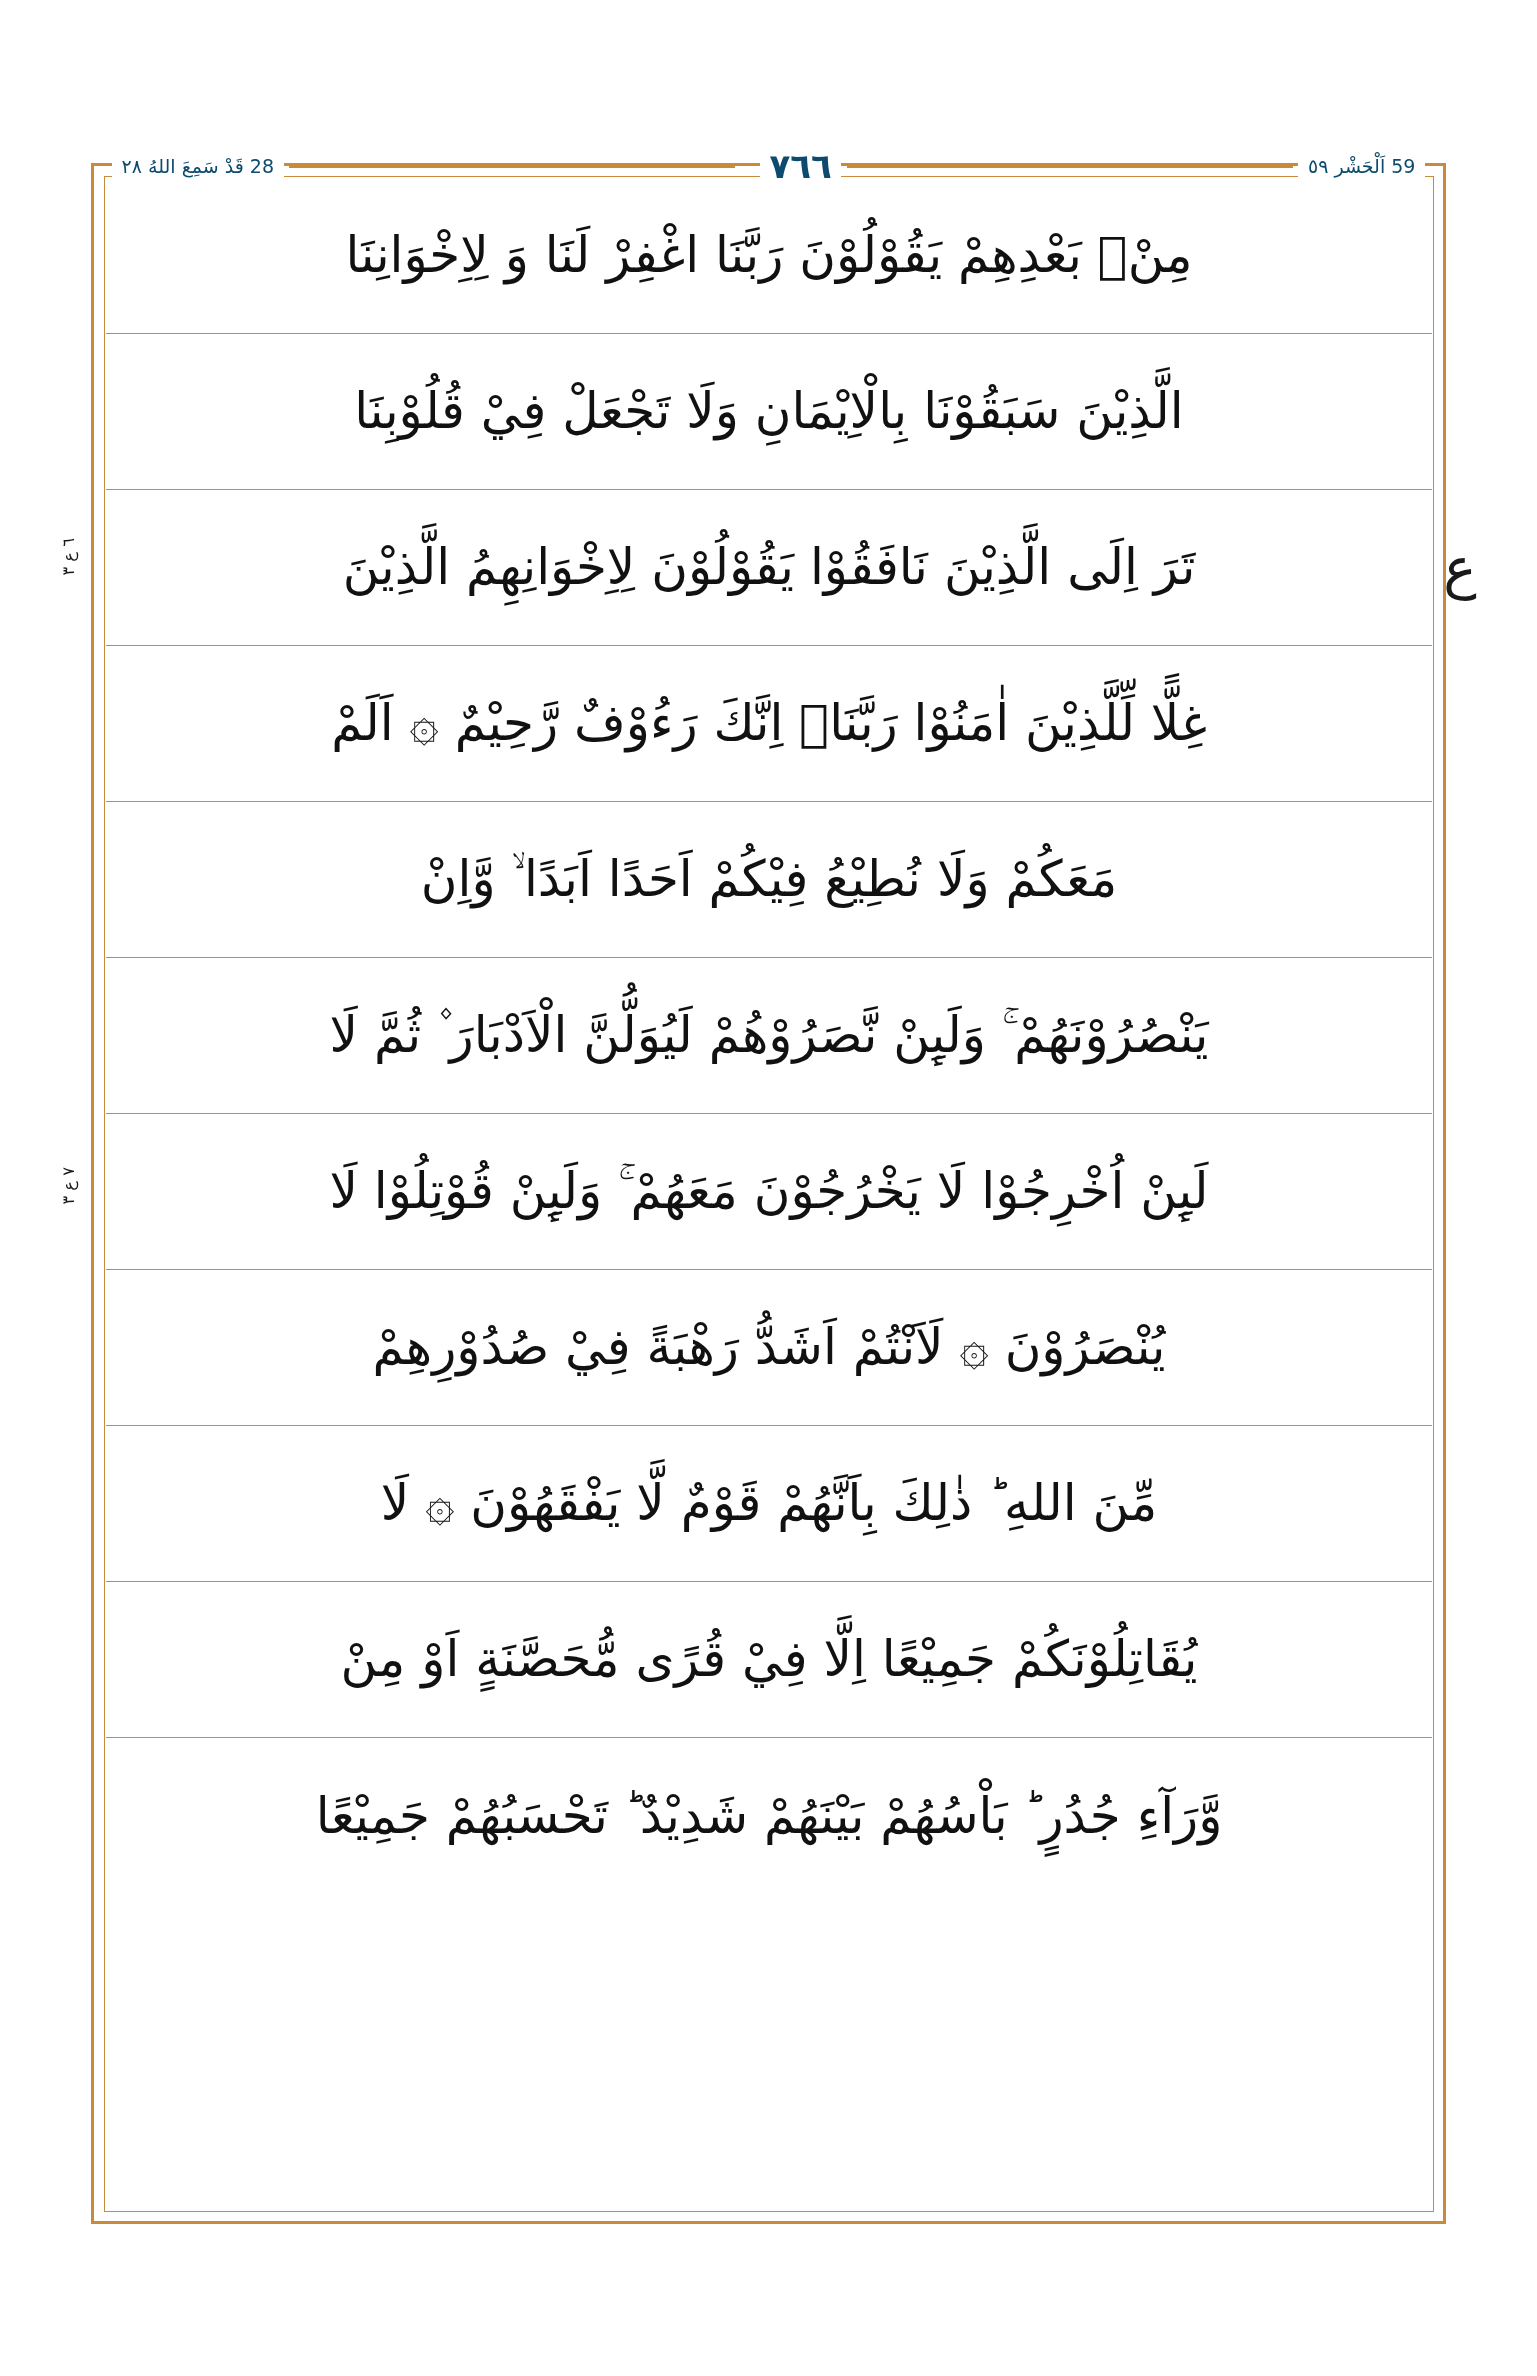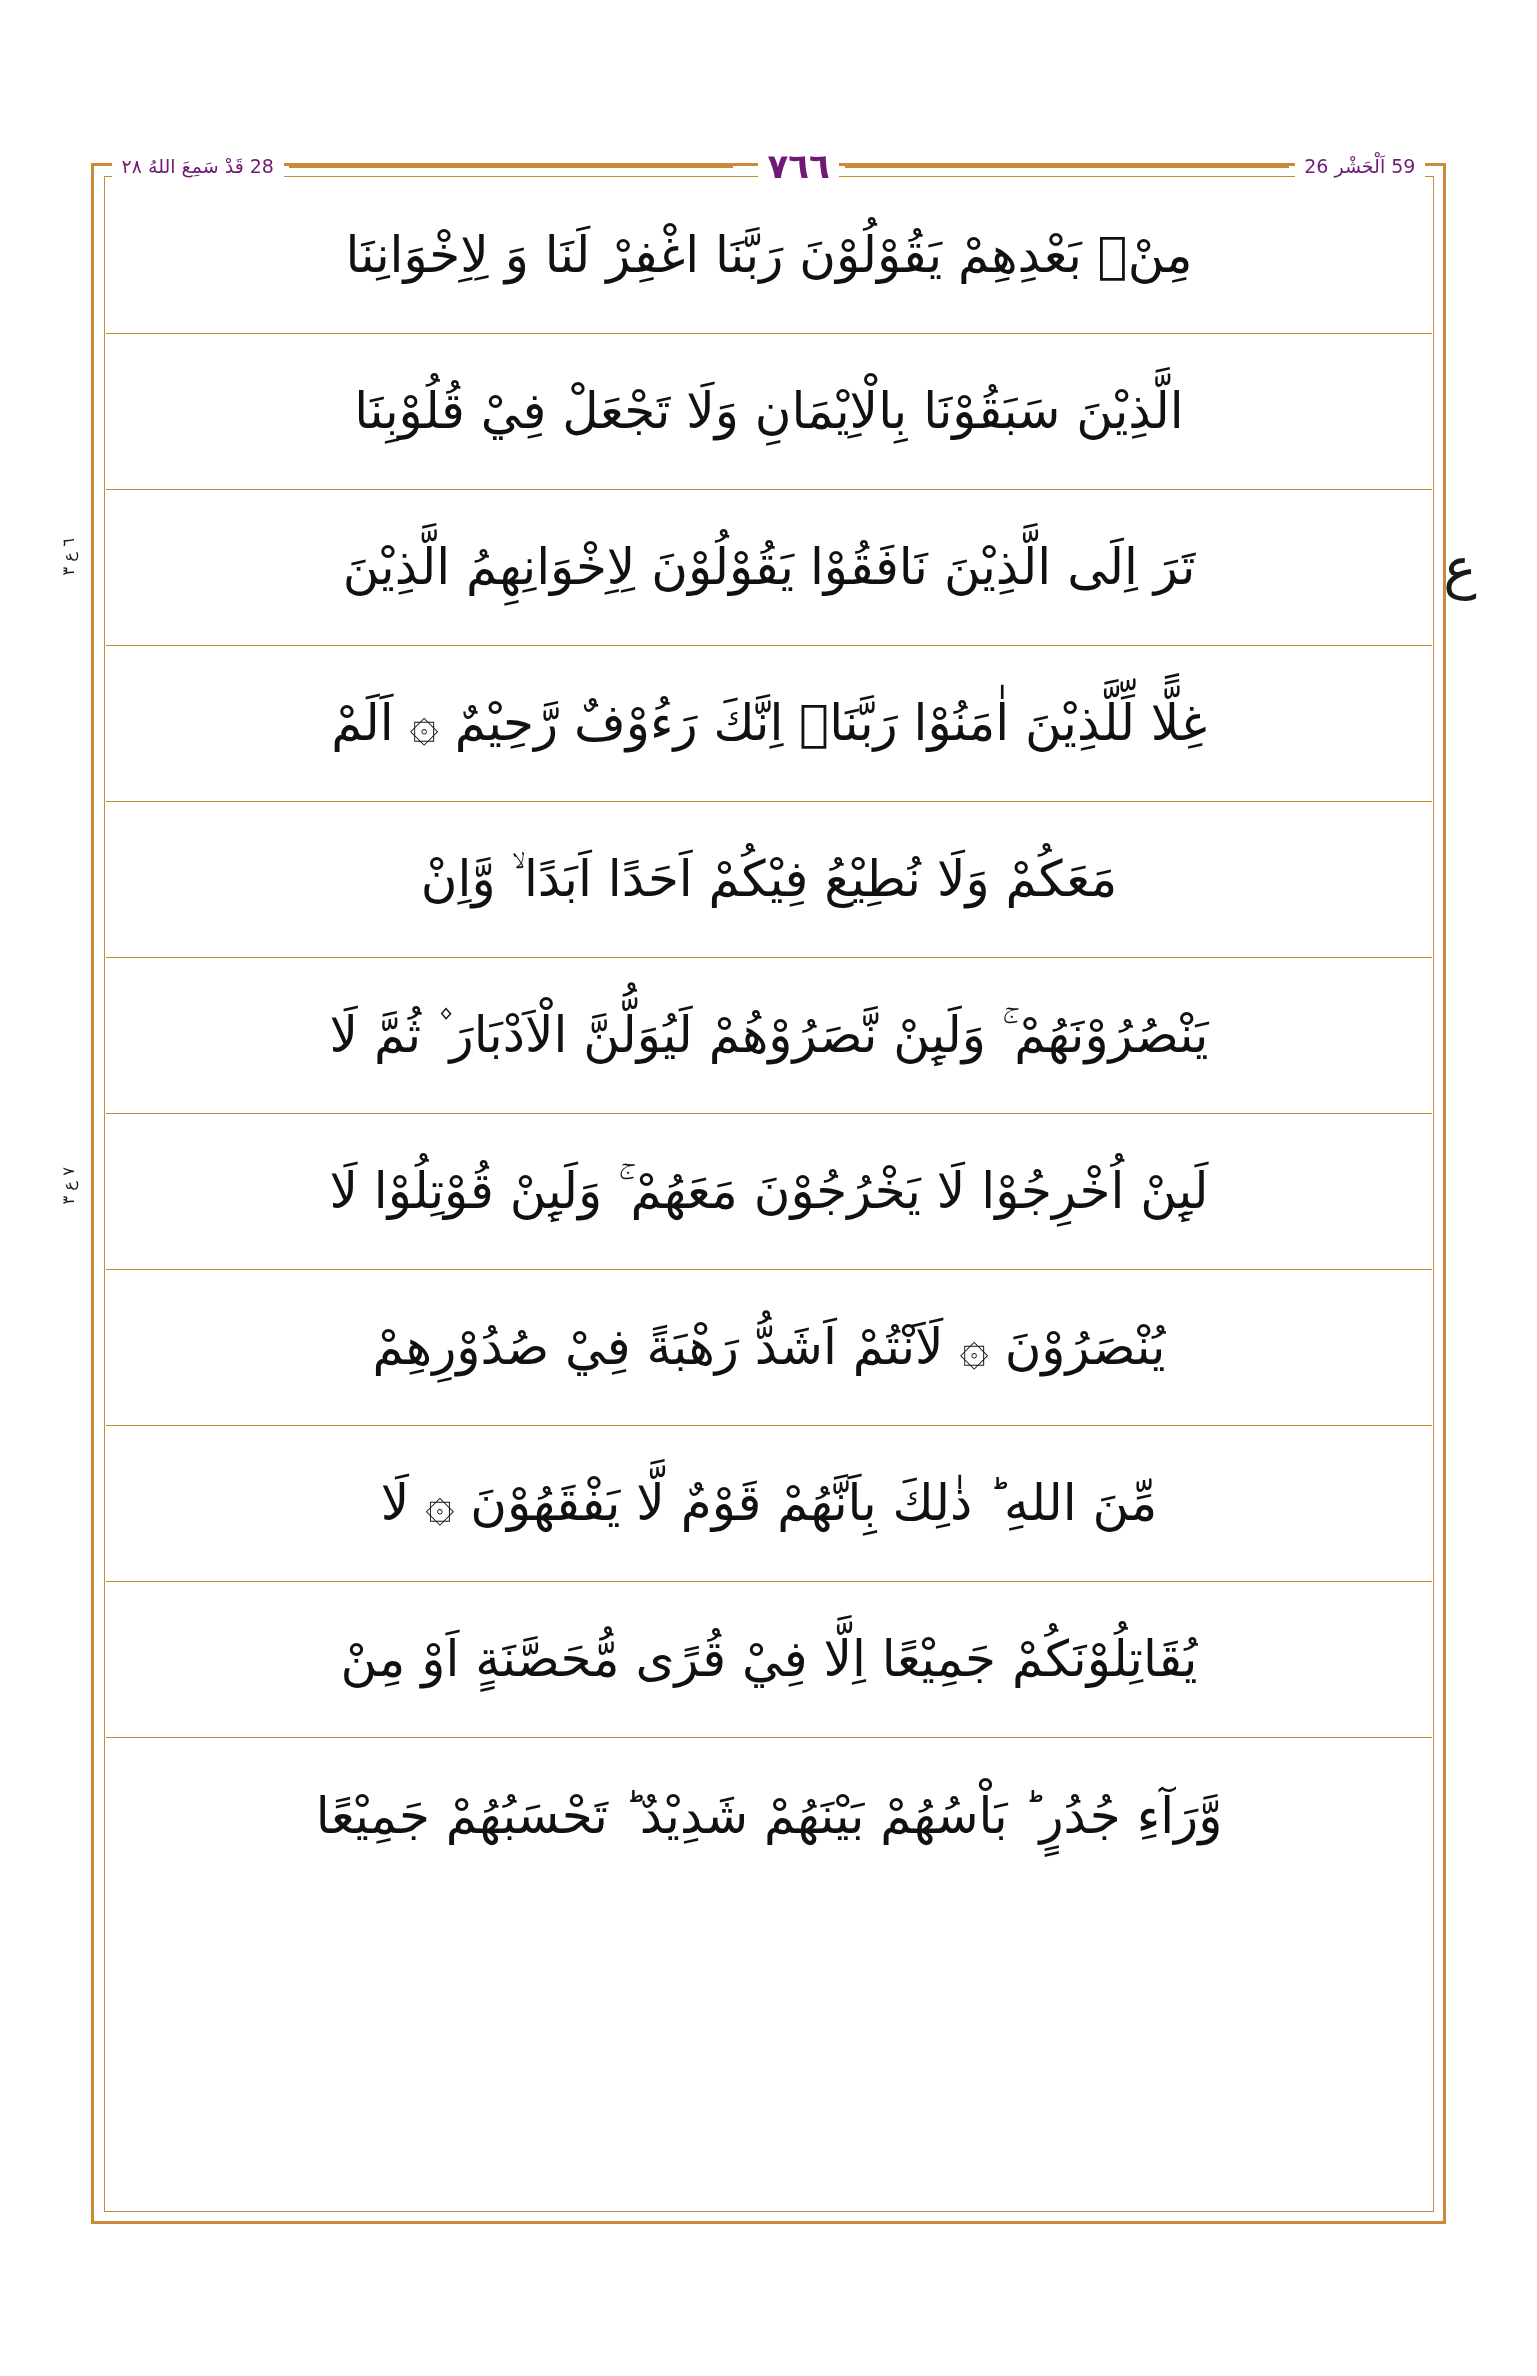--- a/index.html
+++ b/index.html
@@ -57,21 +57,21 @@
     padding: 0 21px;
     box-sizing: border-box;
     font-family: "DejaVu Sans", sans-serif;
     direction: rtl;
     z-index: 5;
     background: transparent;
   }
   .hdr-item {
     background: #ffffff;
     padding: 0 9.6px;
-    color: #701a75;
+    color: #0c4a6e;
     font-size: 20px;
     line-height: 33px;
     white-space: nowrap;
   }
   .hdr-surah {
     font-size: 19px;
     letter-spacing: 0.5px;
   }
   .hdr-center {
     font-size: 34px;
@@ -154,21 +154,21 @@
 </style>
 </head>
 <body>
 
 <div class="page">
 
   <div class="frame-outer"></div>
   <div class="frame-inner"></div>
 
   <div class="header-band">
-    <span class="hdr-item hdr-surah">59 اَلْحَشْر 26</span>
+    <span class="hdr-item hdr-surah">59 اَلْحَشْر ٥٩</span>
     <span class="hdr-deco-left"></span>
     <span class="hdr-item hdr-center">٧٦٦</span>
     <span class="hdr-item hdr-center"></span>
     <span class="hdr-deco-right"></span>
     <span class="hdr-item hdr-juz">28 قَدْ سَمِعَ اللهُ ٢٨</span>
   </div>
 
   <div class="side-mark m1">٦ ع ٣</div>
   <div class="side-mark m2">٧ ع ٣</div>
   <div class="side-brace">ع</div>

